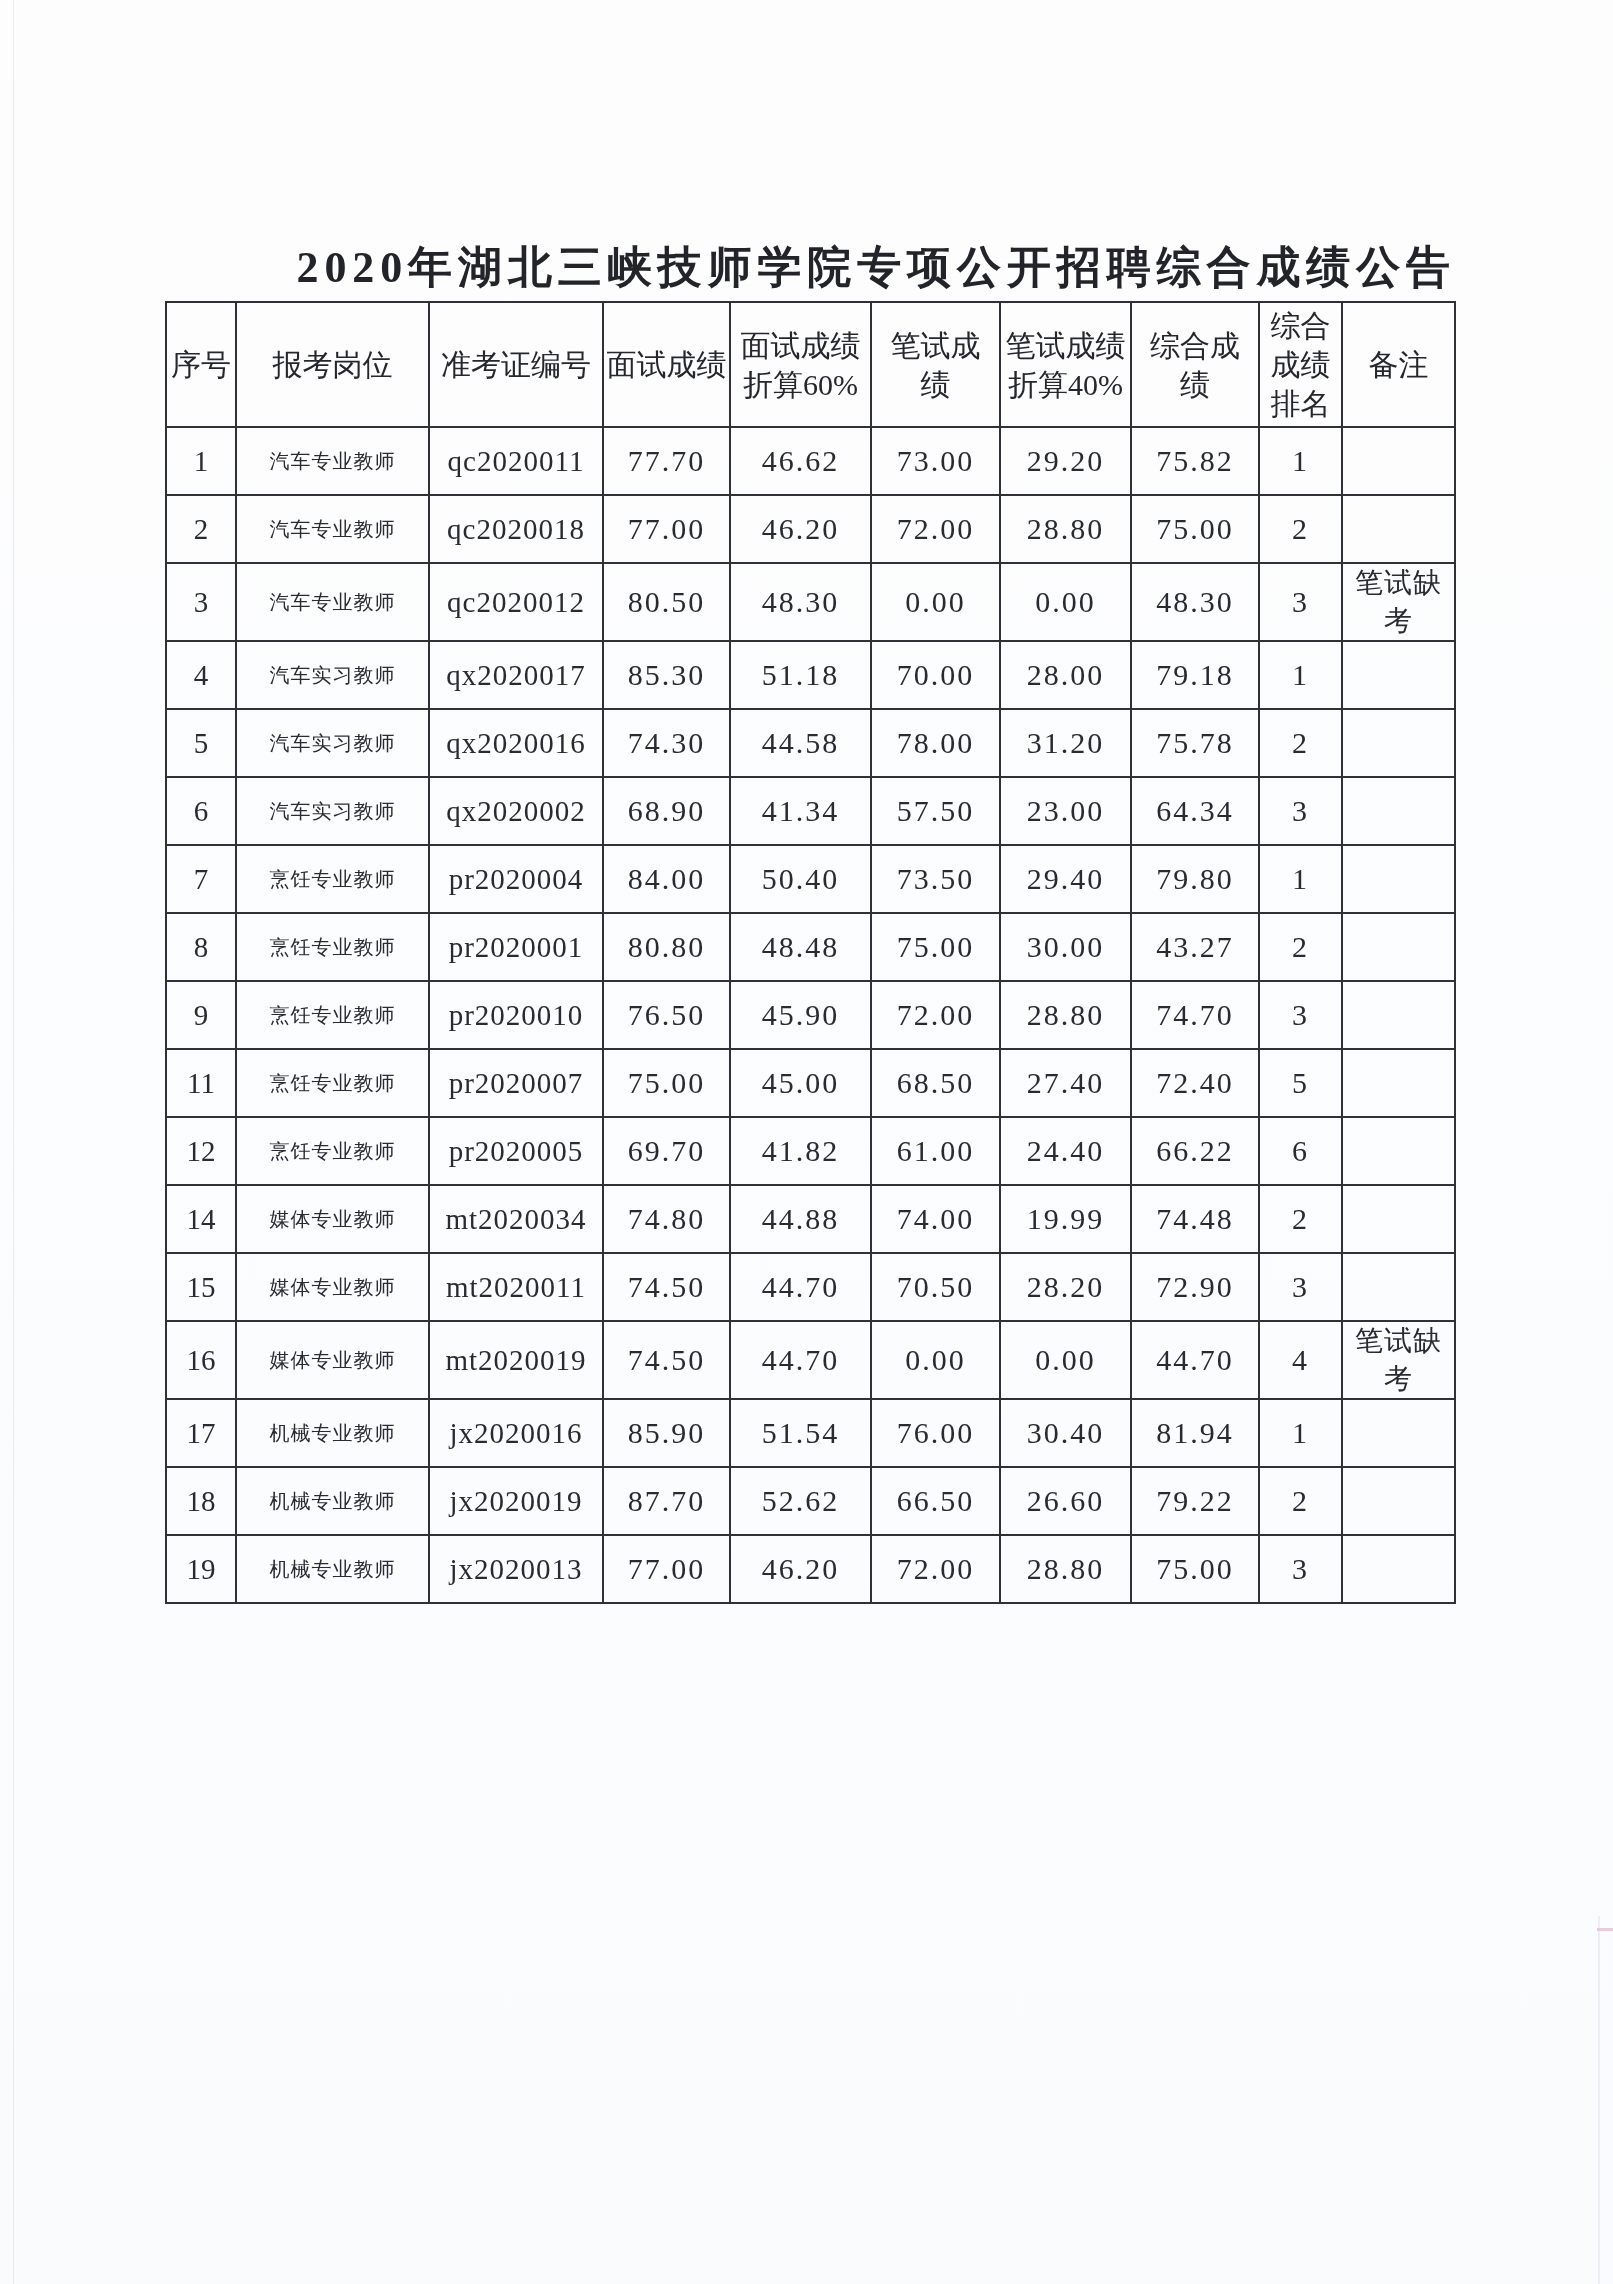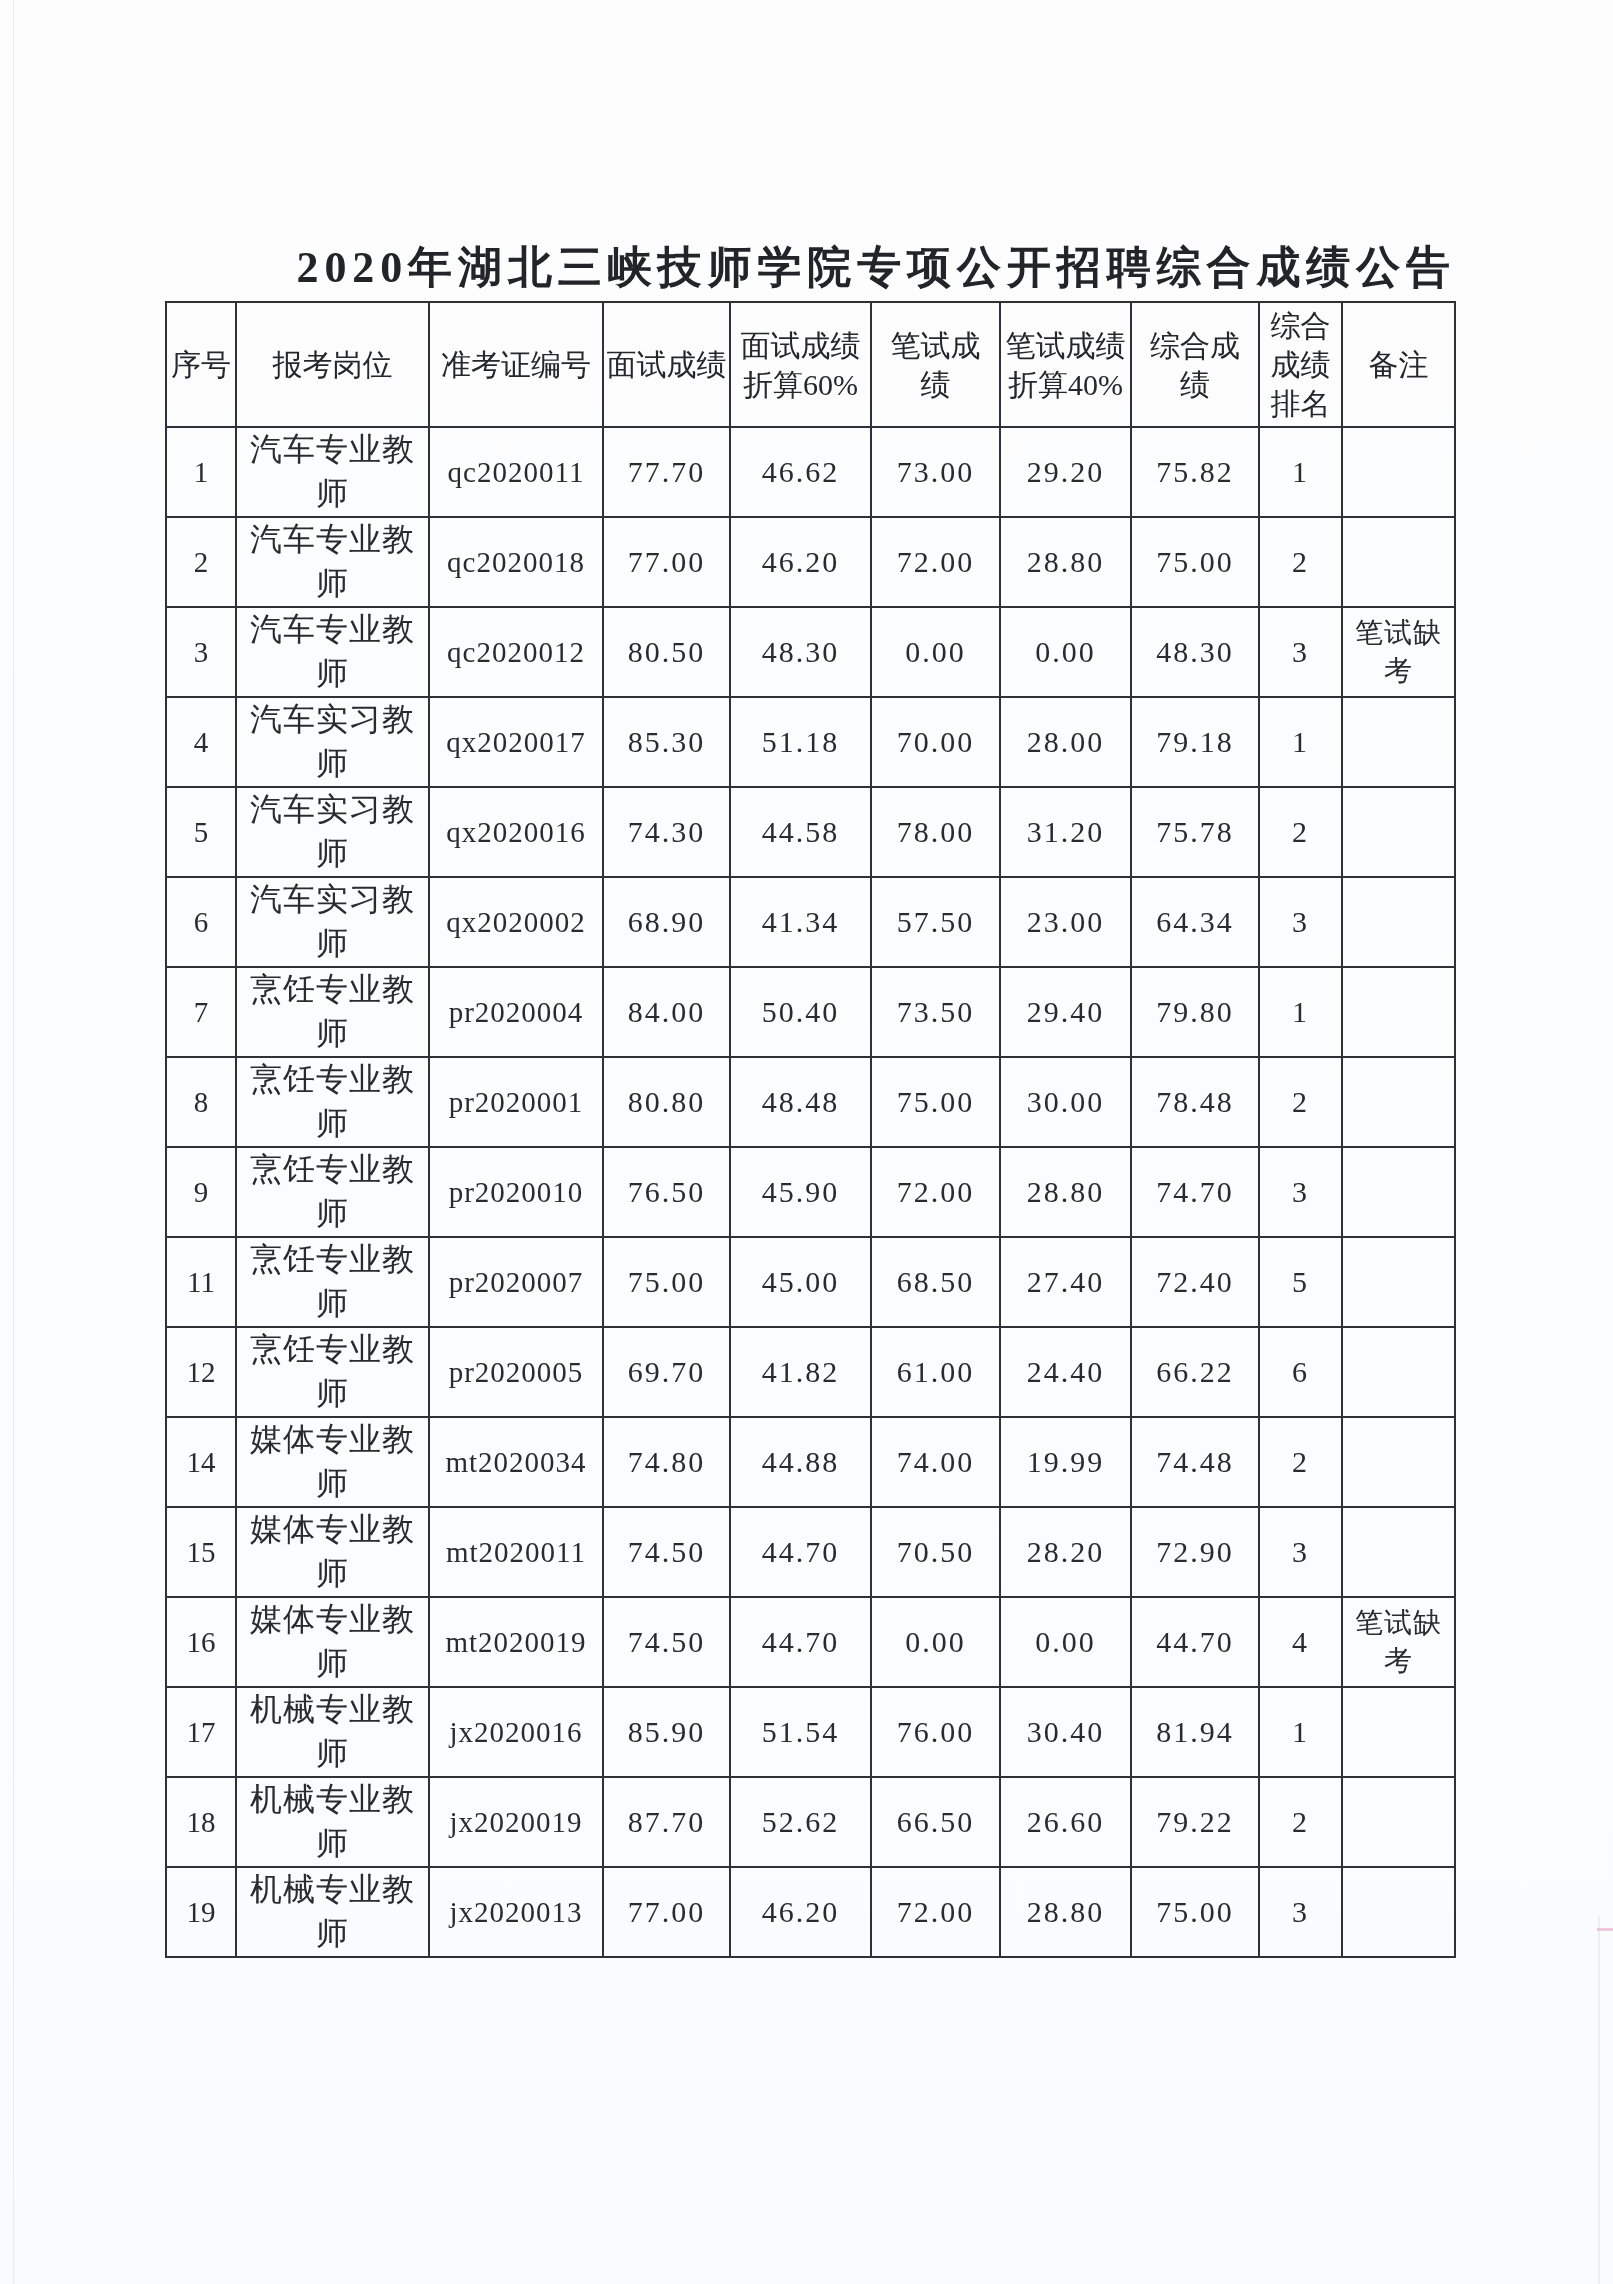--- a/index.html
+++ b/index.html
@@ -66,21 +66,21 @@
     font-size:30px;
     line-height:39px;
     white-space:pre-line;
     color:#26272d;
   }
   td{
     font-size:30px;
     color:#2a2b31;
   }
   td.col-index{font-size:29px;}
-  td.col-position{font-size:32px;letter-spacing:1px;border-radius:31px;}
+  td.col-position{font-size:20px;letter-spacing:1px;border-radius:31px;}
   td.col-ticket{font-size:29px;letter-spacing:1px;border-radius:9px;}
   td.col-interview,td.col-interview60,td.col-written,
   td.col-written40,td.col-total,td.col-rank{letter-spacing:2px;}
   td.col-remark{font-size:28px;letter-spacing:1px;margin-left:10px;}
 </style>
 </head>
 <body>
 
 <div class="page">
 
@@ -209,21 +209,21 @@
           <td class="col-remark"></td>
         </tr>
         <tr>
           <td class="col-index">8</td>
           <td class="col-position">烹饪专业教师</td>
           <td class="col-ticket">pr2020001</td>
           <td class="col-interview">80.80</td>
           <td class="col-interview60">48.48</td>
           <td class="col-written">75.00</td>
           <td class="col-written40">30.00</td>
-          <td class="col-total">78.48</td>
+          <td class="col-total">43.27</td>
           <td class="col-rank">2</td>
           <td class="col-remark"></td>
         </tr>
         <tr>
           <td class="col-index">9</td>
           <td class="col-position">烹饪专业教师</td>
           <td class="col-ticket">pr2020010</td>
           <td class="col-interview">76.50</td>
           <td class="col-interview60">45.90</td>
           <td class="col-written">72.00</td>

